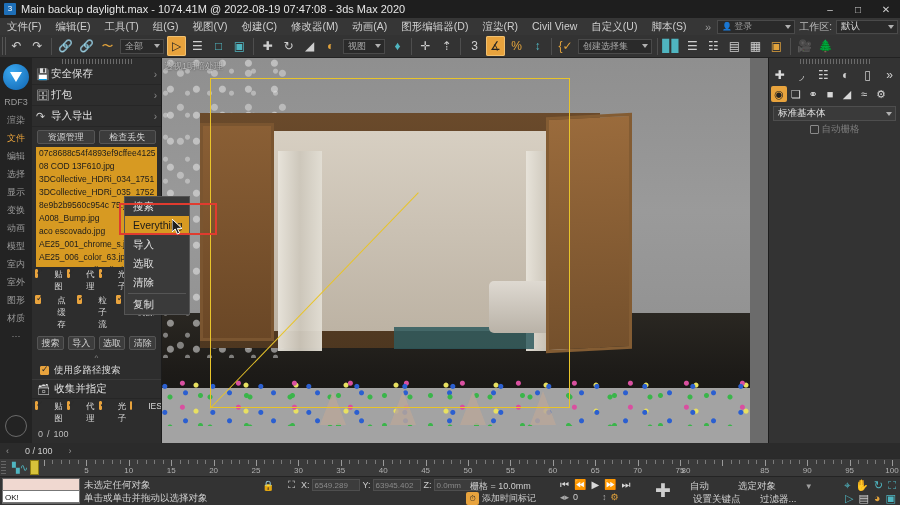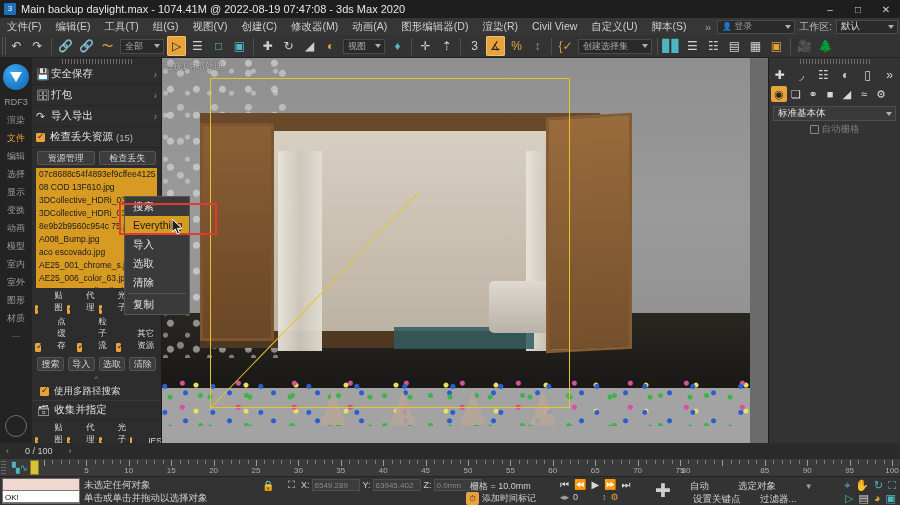--- a/index.html
+++ b/index.html
@@ -126,21 +126,21 @@
     font-size:9px; color:#2b2b2b; }
   .lp-btnrow { display:flex; gap:4px; padding:3px 5px; }
   .lp-btn { flex:1; height:14px; background:#3c3c3c; border:1px solid #555;
     font-size:9px; color:#d2d2d2; display:flex; align-items:center;
     justify-content:center; border-radius:2px; }
   .filelist { margin:0 4px; background:#d79a22; height:120px; overflow:hidden;
     font-size:8.5px; color:#1c1c1c; }
   .filelist .fi { height:13px; line-height:13px; padding-left:3px; white-space:nowrap;
     overflow:hidden; }
   .chkgrid { display:flex; flex-wrap:wrap; padding:2px 3px; gap:2px 4px; }
-  .chkgrid .ci { display:flex; align-items:flex-end; gap:16px; font-size:8.5px;
+  .chkgrid .ci { display:flex; align-items:flex-start; gap:16px; font-size:8.5px;
     color:#d8d8d8; width:calc(25% - 3px); }
   .collapse { text-align:center; font-size:8px; color:#8a8a8a; height:9px; }
   .lp-sect { height:20px; display:flex; align-items:center; gap:4px; padding:0 5px;
     font-size:10.5px; color:#e0e0e0; border-top:1px solid #3a3a3a;
     border-bottom:1px solid #262626; }
   .progress { display:flex; align-items:center; gap:4px; padding:2px 6px;
     font-size:9px; color:#bdbdbd; }
 
   
   .ctxmenu { position:absolute; left:124px; top:196px; width:66px;
@@ -398,25 +398,20 @@
       <span class="ic">🗄</span>
       <span>打包</span>
       <span class="arr">›</span>
     </div>
     <div class="lp-row">
       <span class="ic">↷</span>
       <span>导入导出</span>
       <span class="arr">›</span>
     </div>
 
-    <div class="lp-row">
-      <span class="cb on"></span>
-      <span style="margin-left:5px">检查丢失资源</span>
-      <span style="margin-left:3px;color:#b8b8b8;font-size:9.5px">(15)</span>
-    </div>
 
     <div class="lp-btnrow">
       <div class="lp-btn">资源管理</div>
       <div class="lp-btn">检查丢失</div>
     </div>
 
     <div class="filelist">
       <div class="fi">07c8688c54f4893ef9cffee4125</div>
       <div class="fi">08 COD 13F610.jpg</div>
       <div class="fi">3DCollective_HDRi_034_1751</div>

